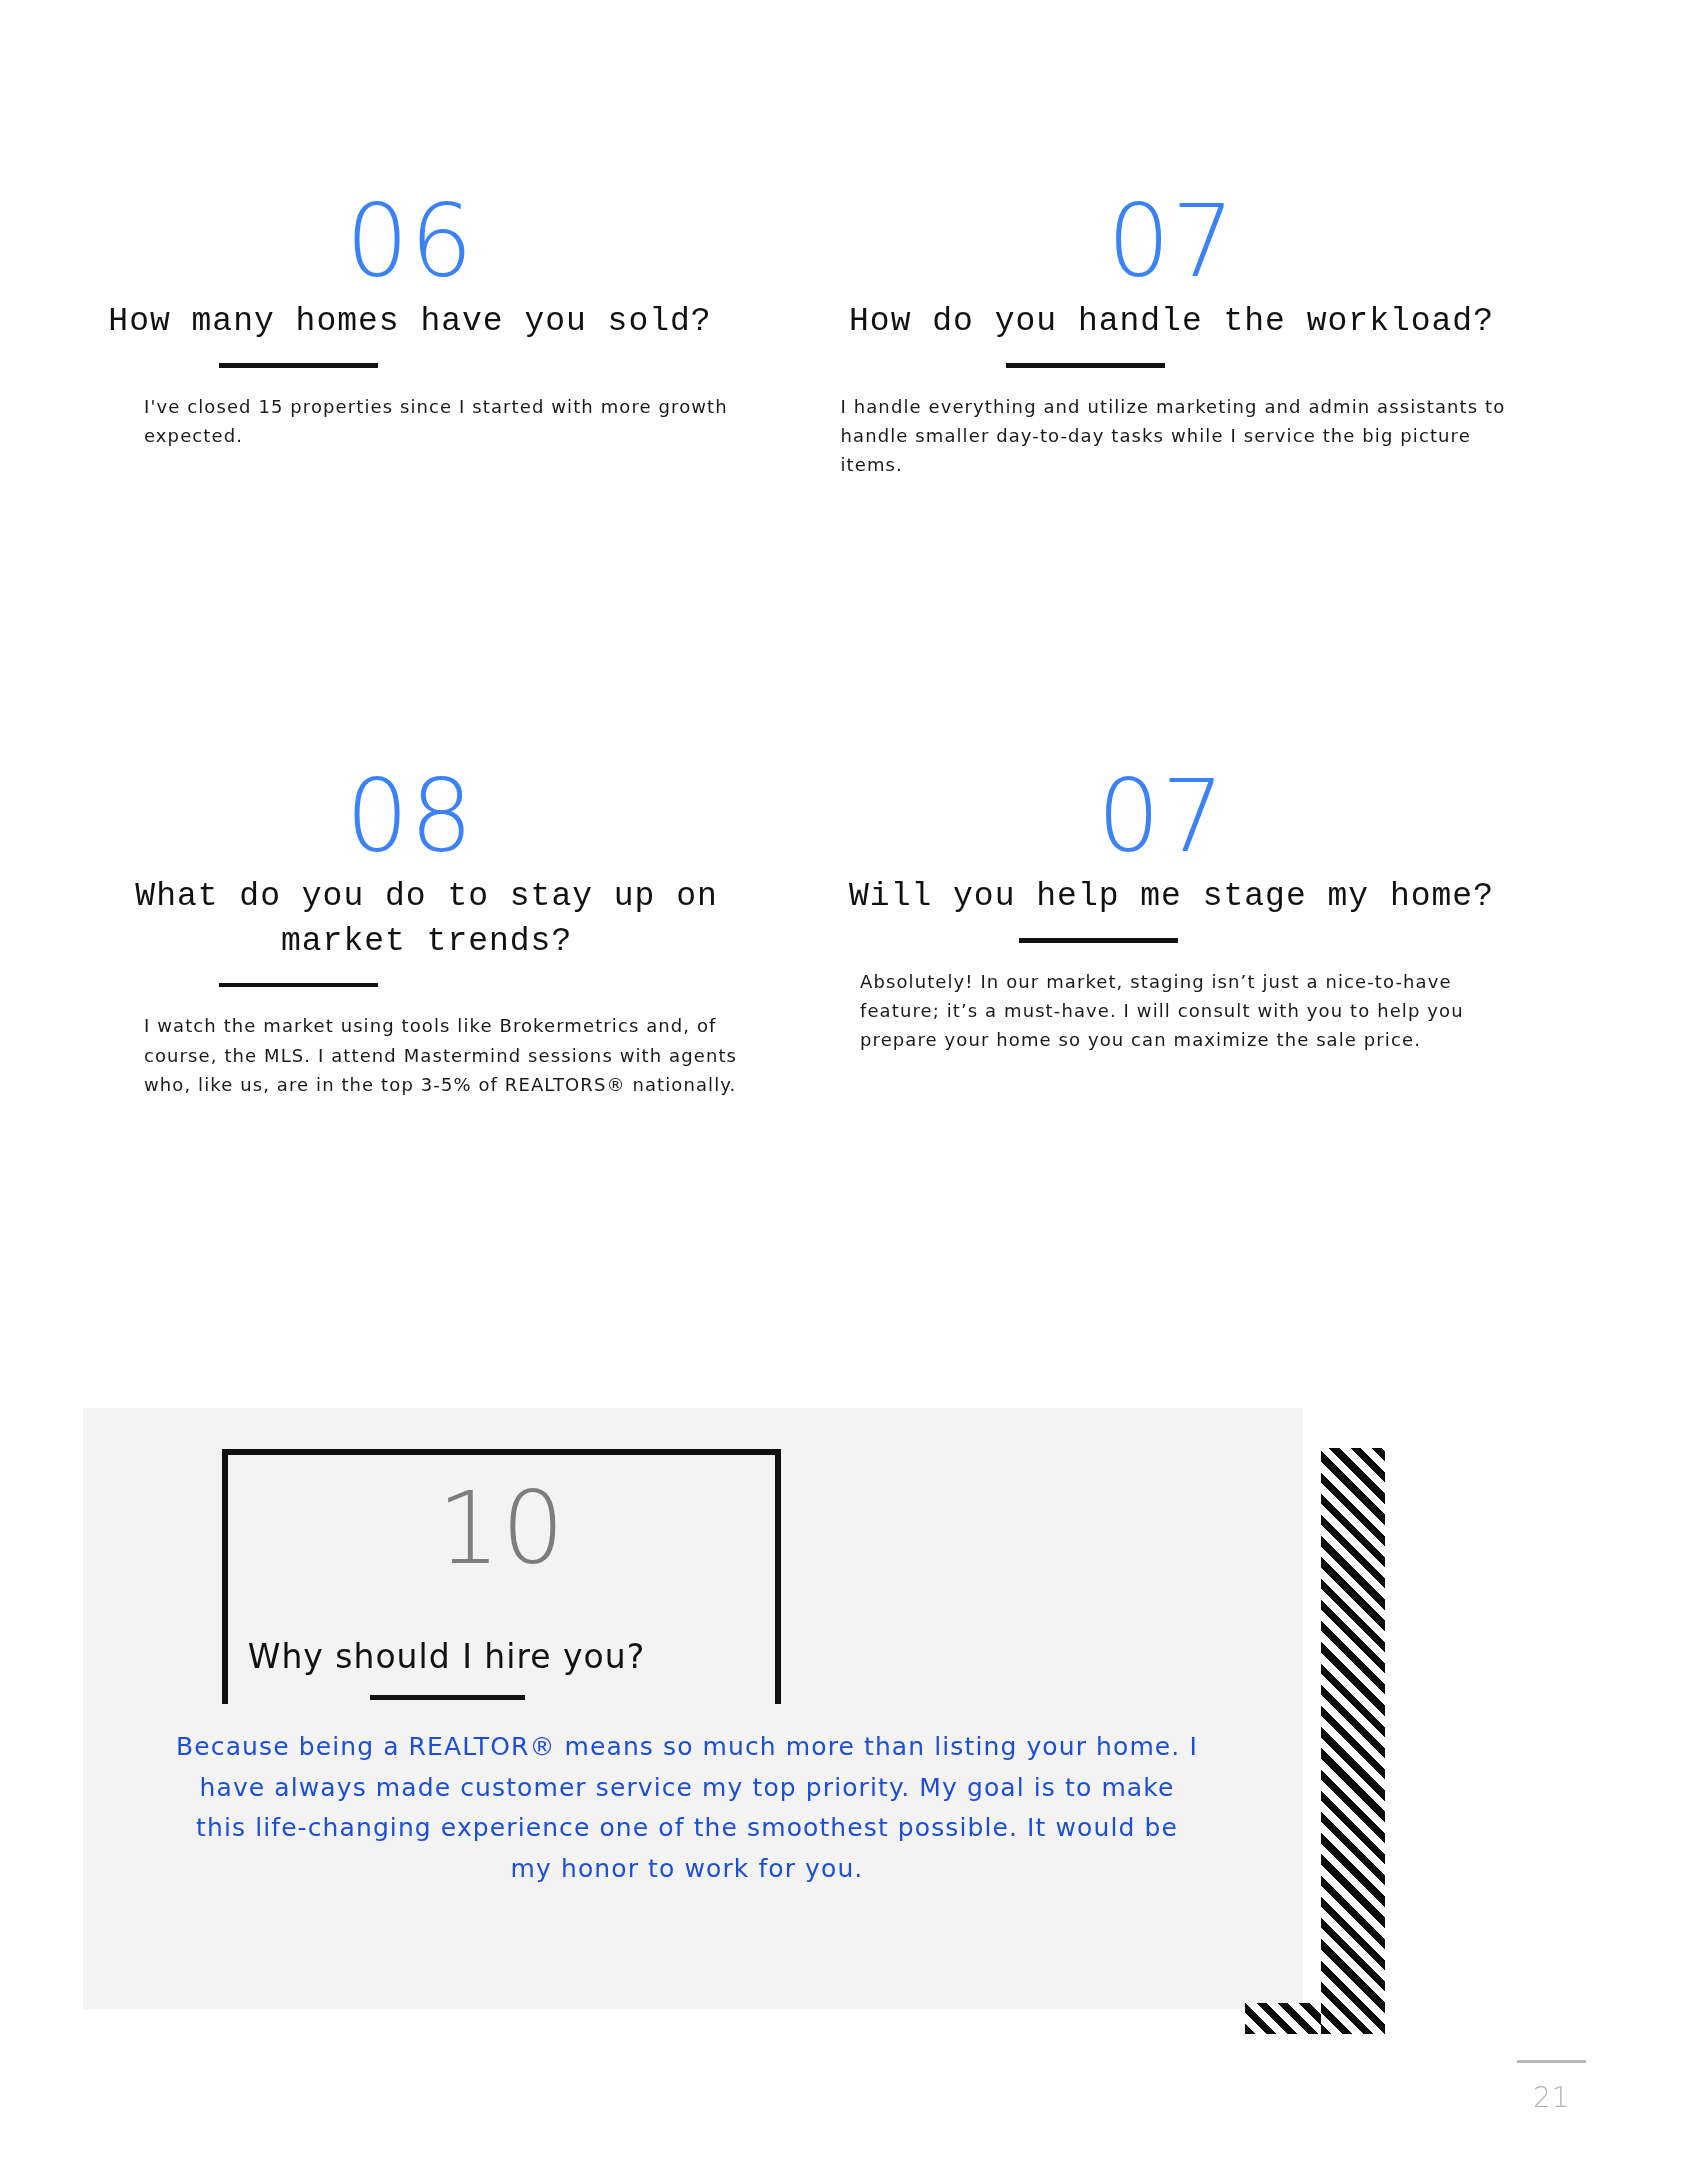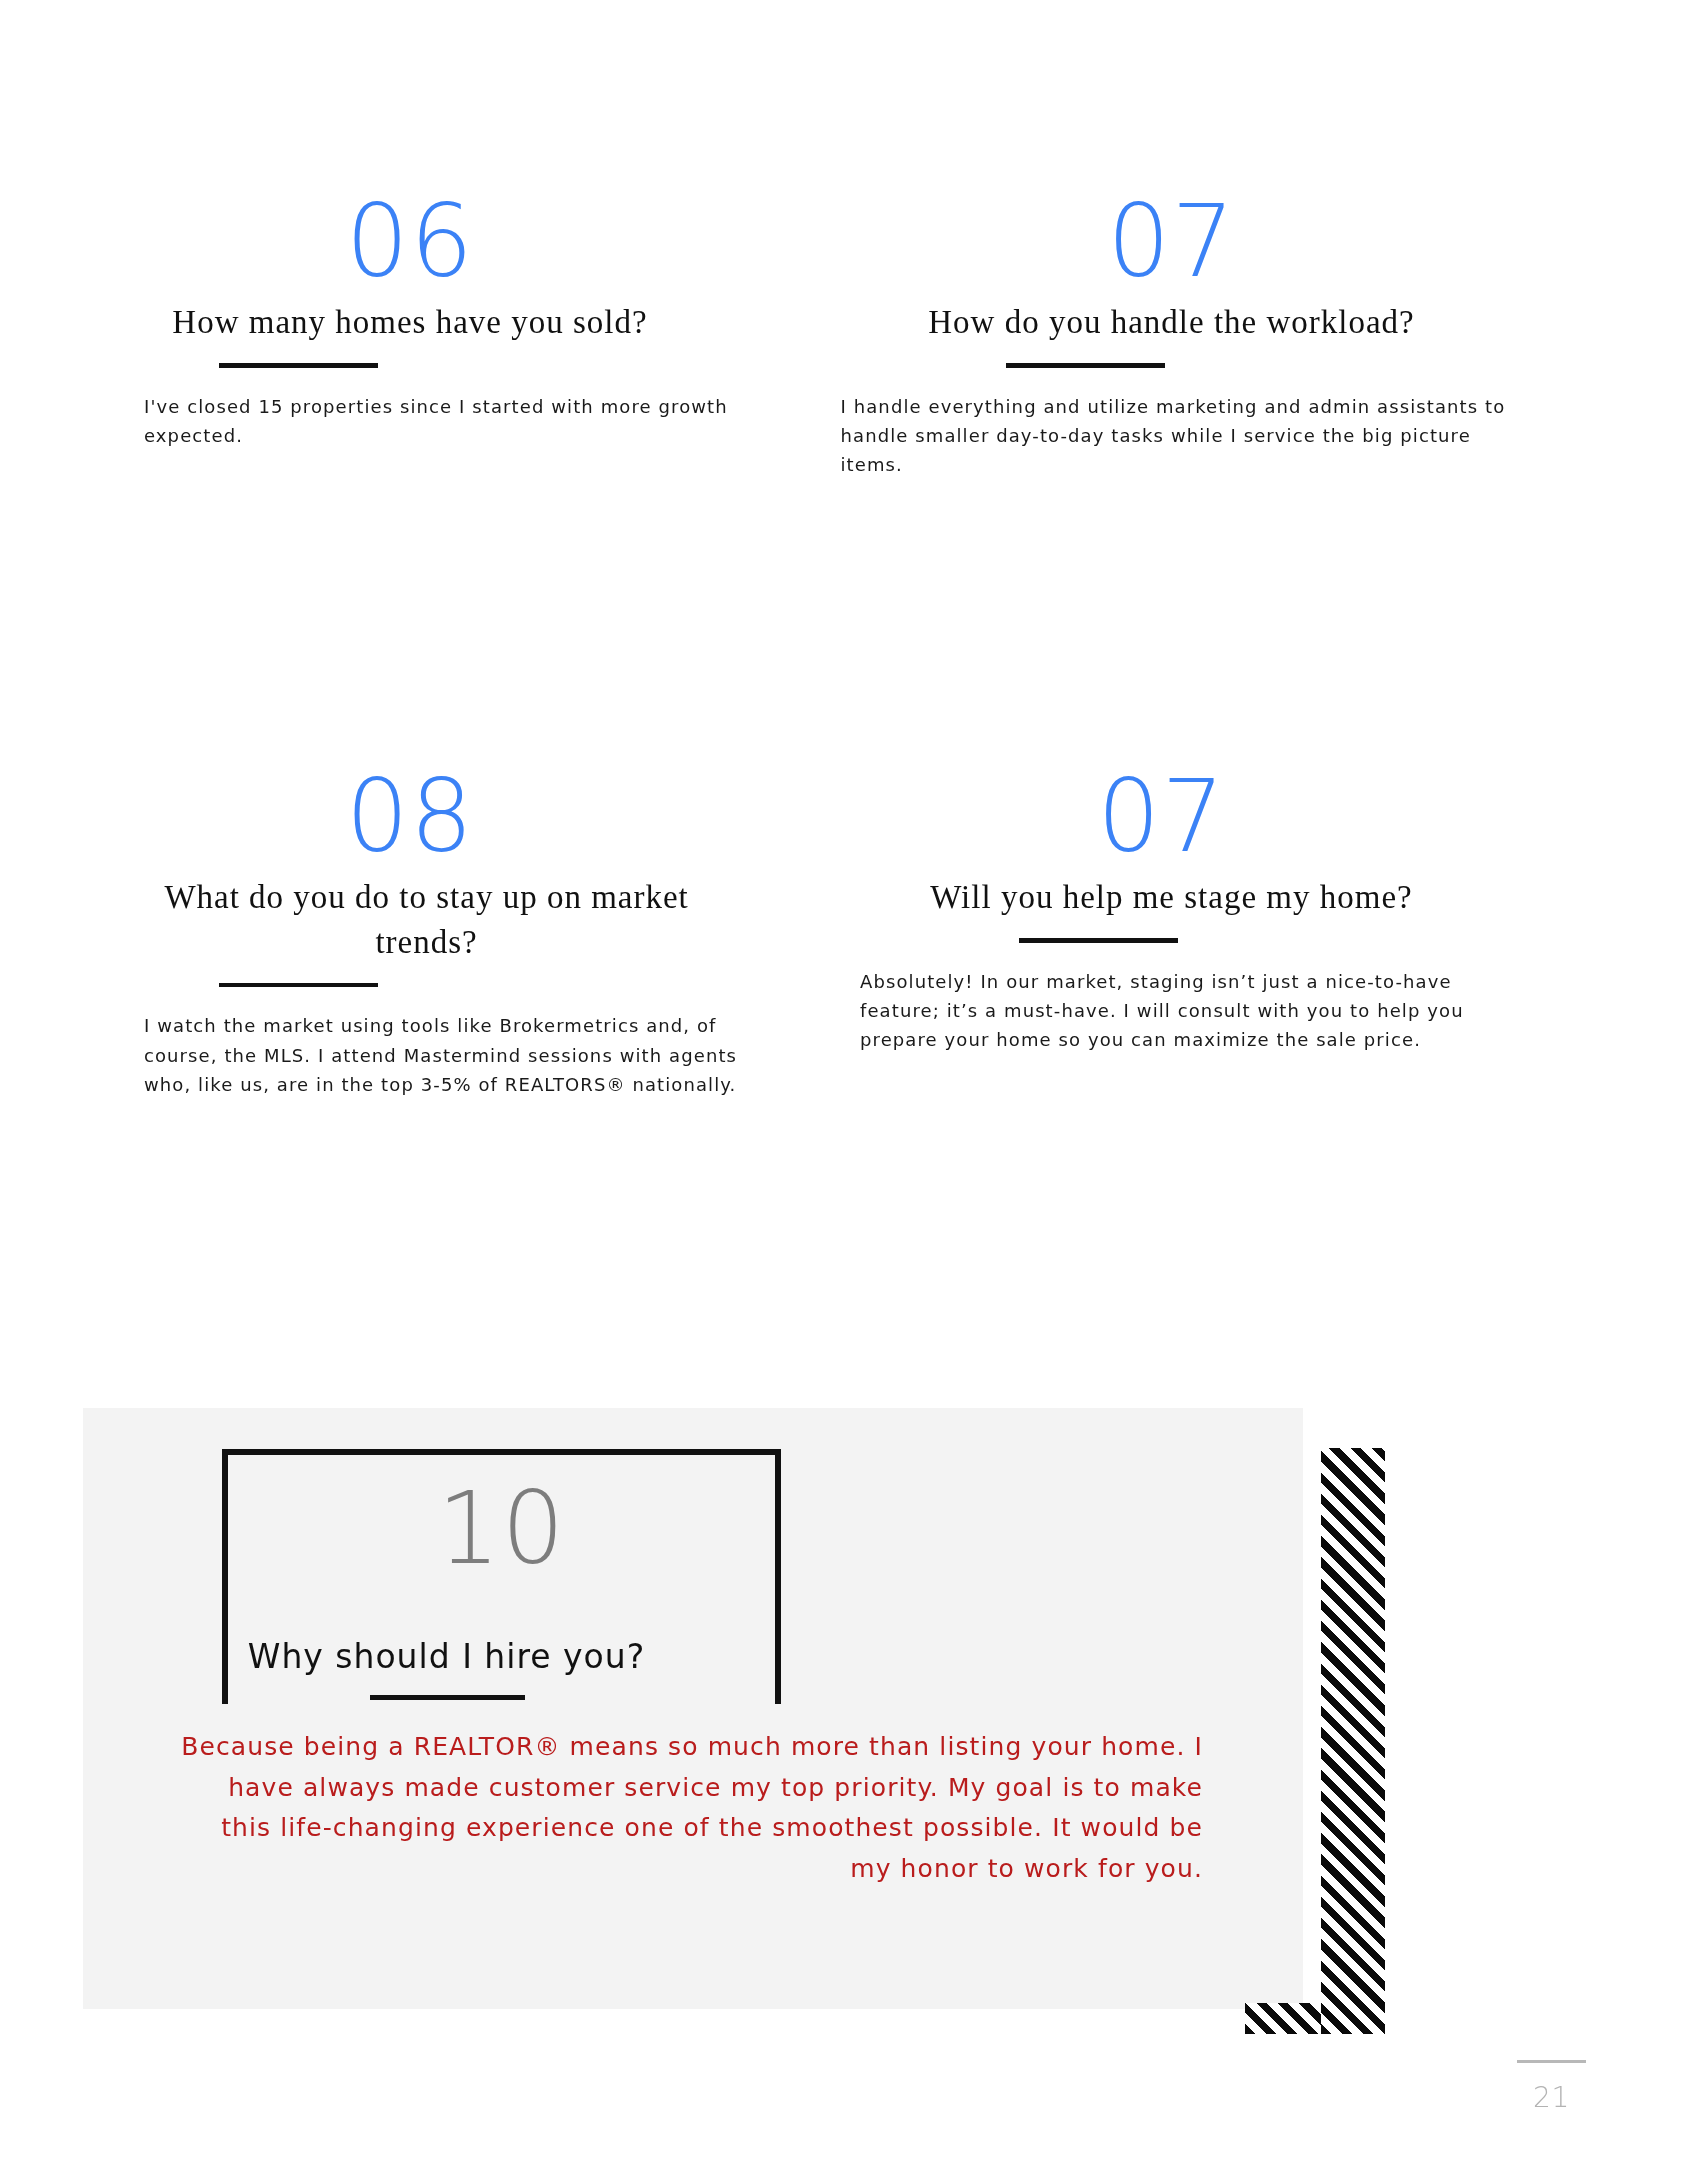--- a/index.html
+++ b/index.html
@@ -38,21 +38,21 @@
     font-family: "DejaVu Sans", sans-serif;
     font-size: 99px;
     line-height: 1.0;
     font-weight: 300;
     color: #3b82f6;
     text-align: center;
     letter-spacing: 1.3px;
   }
 
   .faq-question {
-    font-family: Liberation Serif, serif;
+    font-family: Liberation Mono, monospace;
     font-size: 33px;
     line-height: 1.35;
     font-weight: 400;
     color: #111111;
     text-align: center;
     letter-spacing: 1px;
     margin-top: 9.3px;
   }
 
   .faq-rule {
@@ -159,23 +159,23 @@
 
   .panel-answer {
     position: absolute;
     left: 171px;
     top: 1727px;
     width: 1032px;
     font-family: "DejaVu Sans", sans-serif;
     font-size: 25px;
     line-height: 1.62;
     font-weight: 400;
-    color: #b91c1c;
+    color: #1d4ed8;
     letter-spacing: 1.1px;
-    text-align: right;
+    text-align: center;
   }
 
   
   .stripe {
     position: absolute;
     background-image: repeating-linear-gradient(
       45deg,
       #0a0a0a 0px,
       #0a0a0a 7.3px,
       #ffffff 7.3px,

